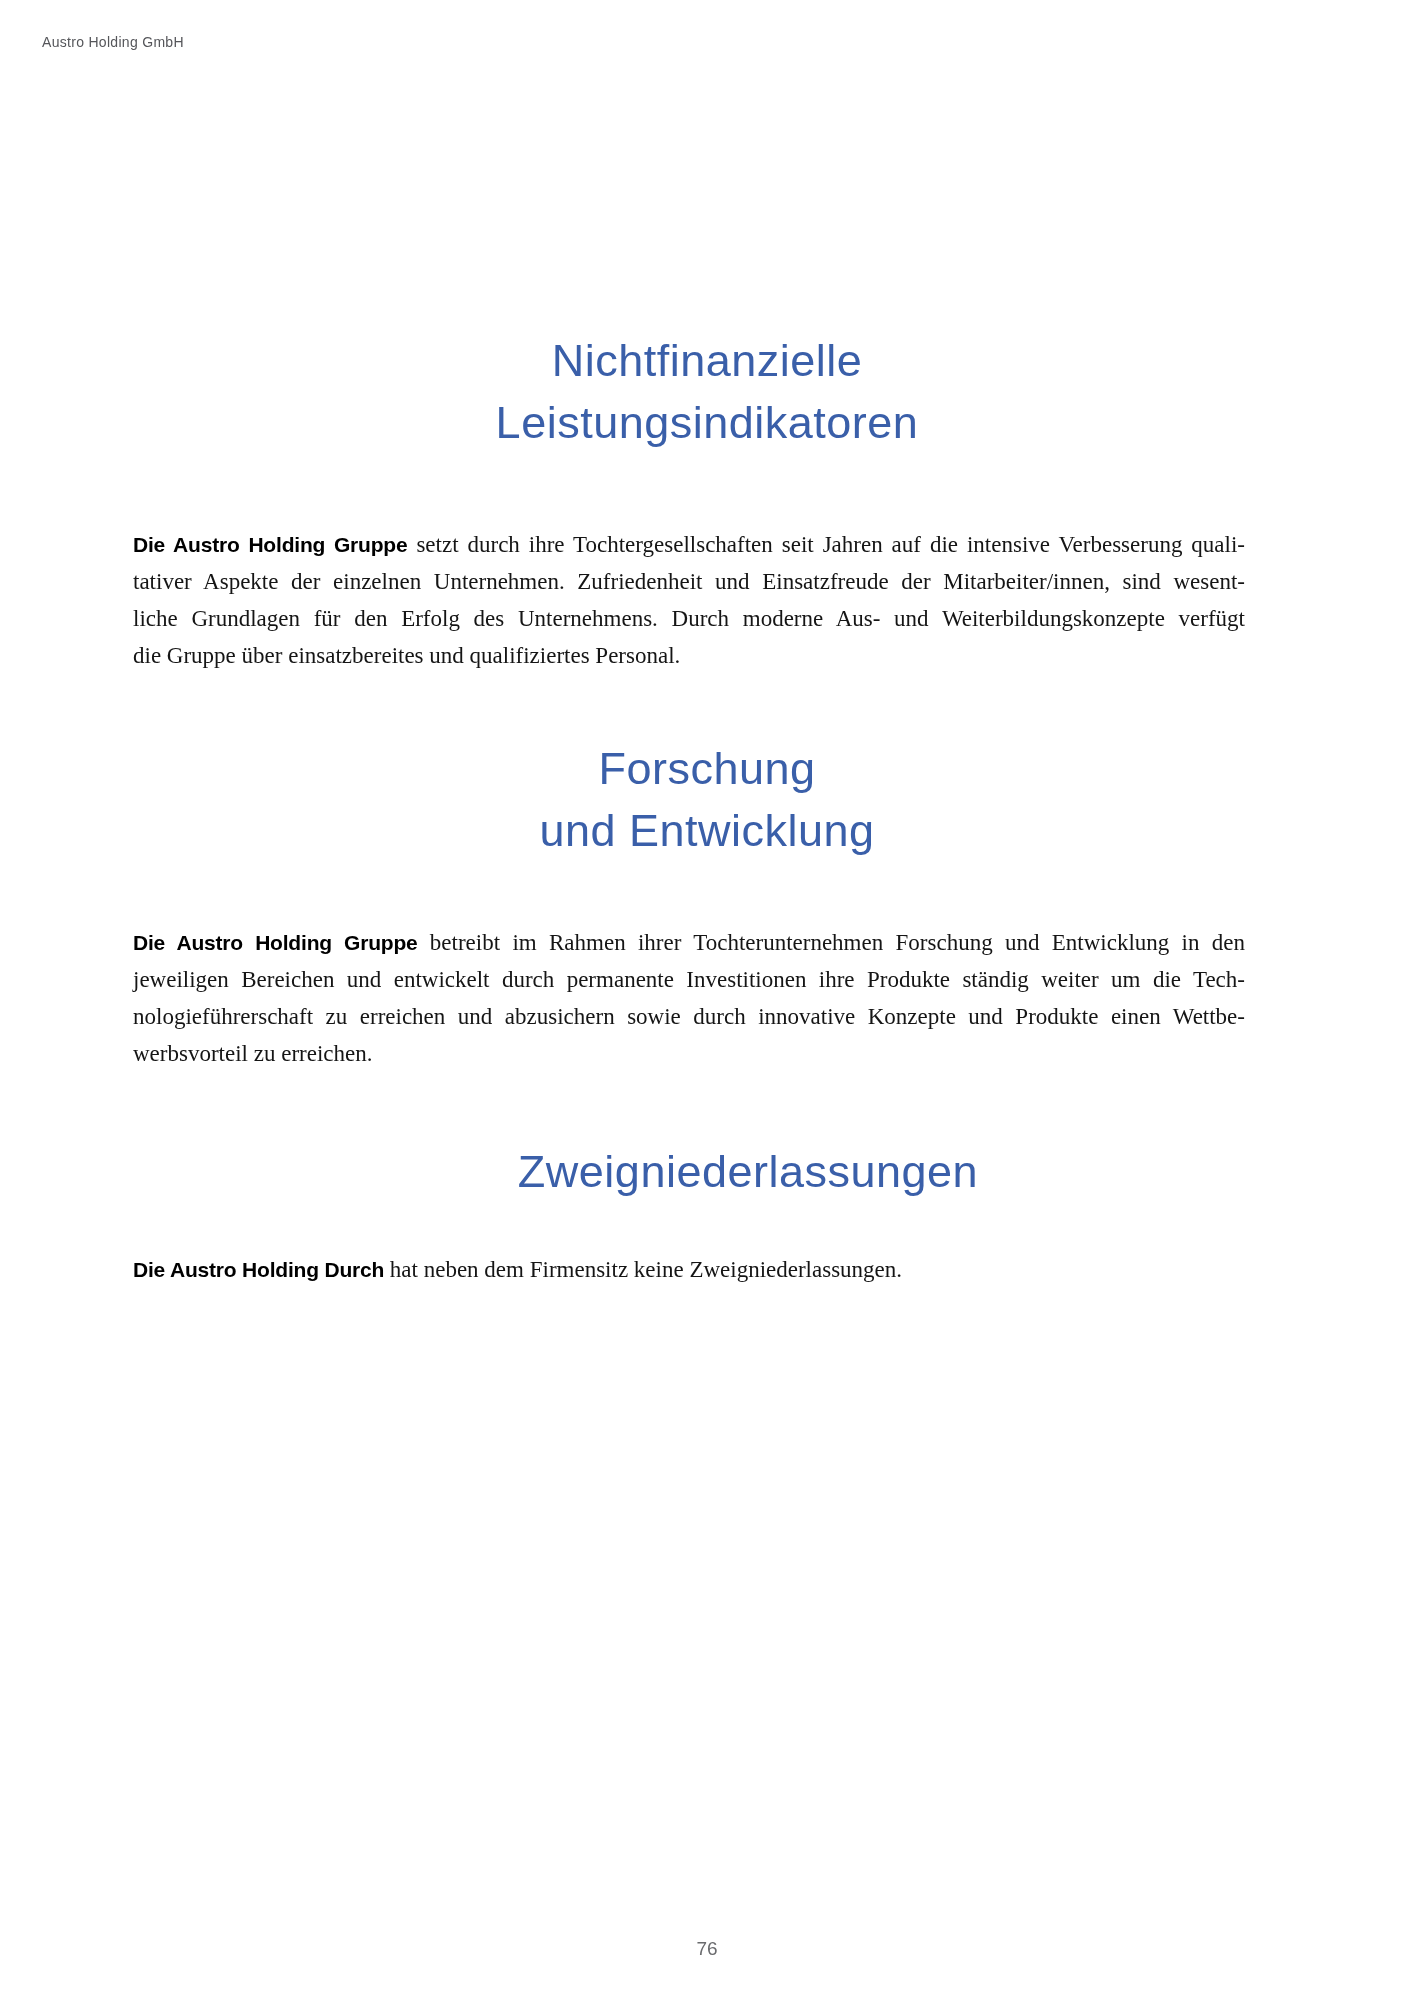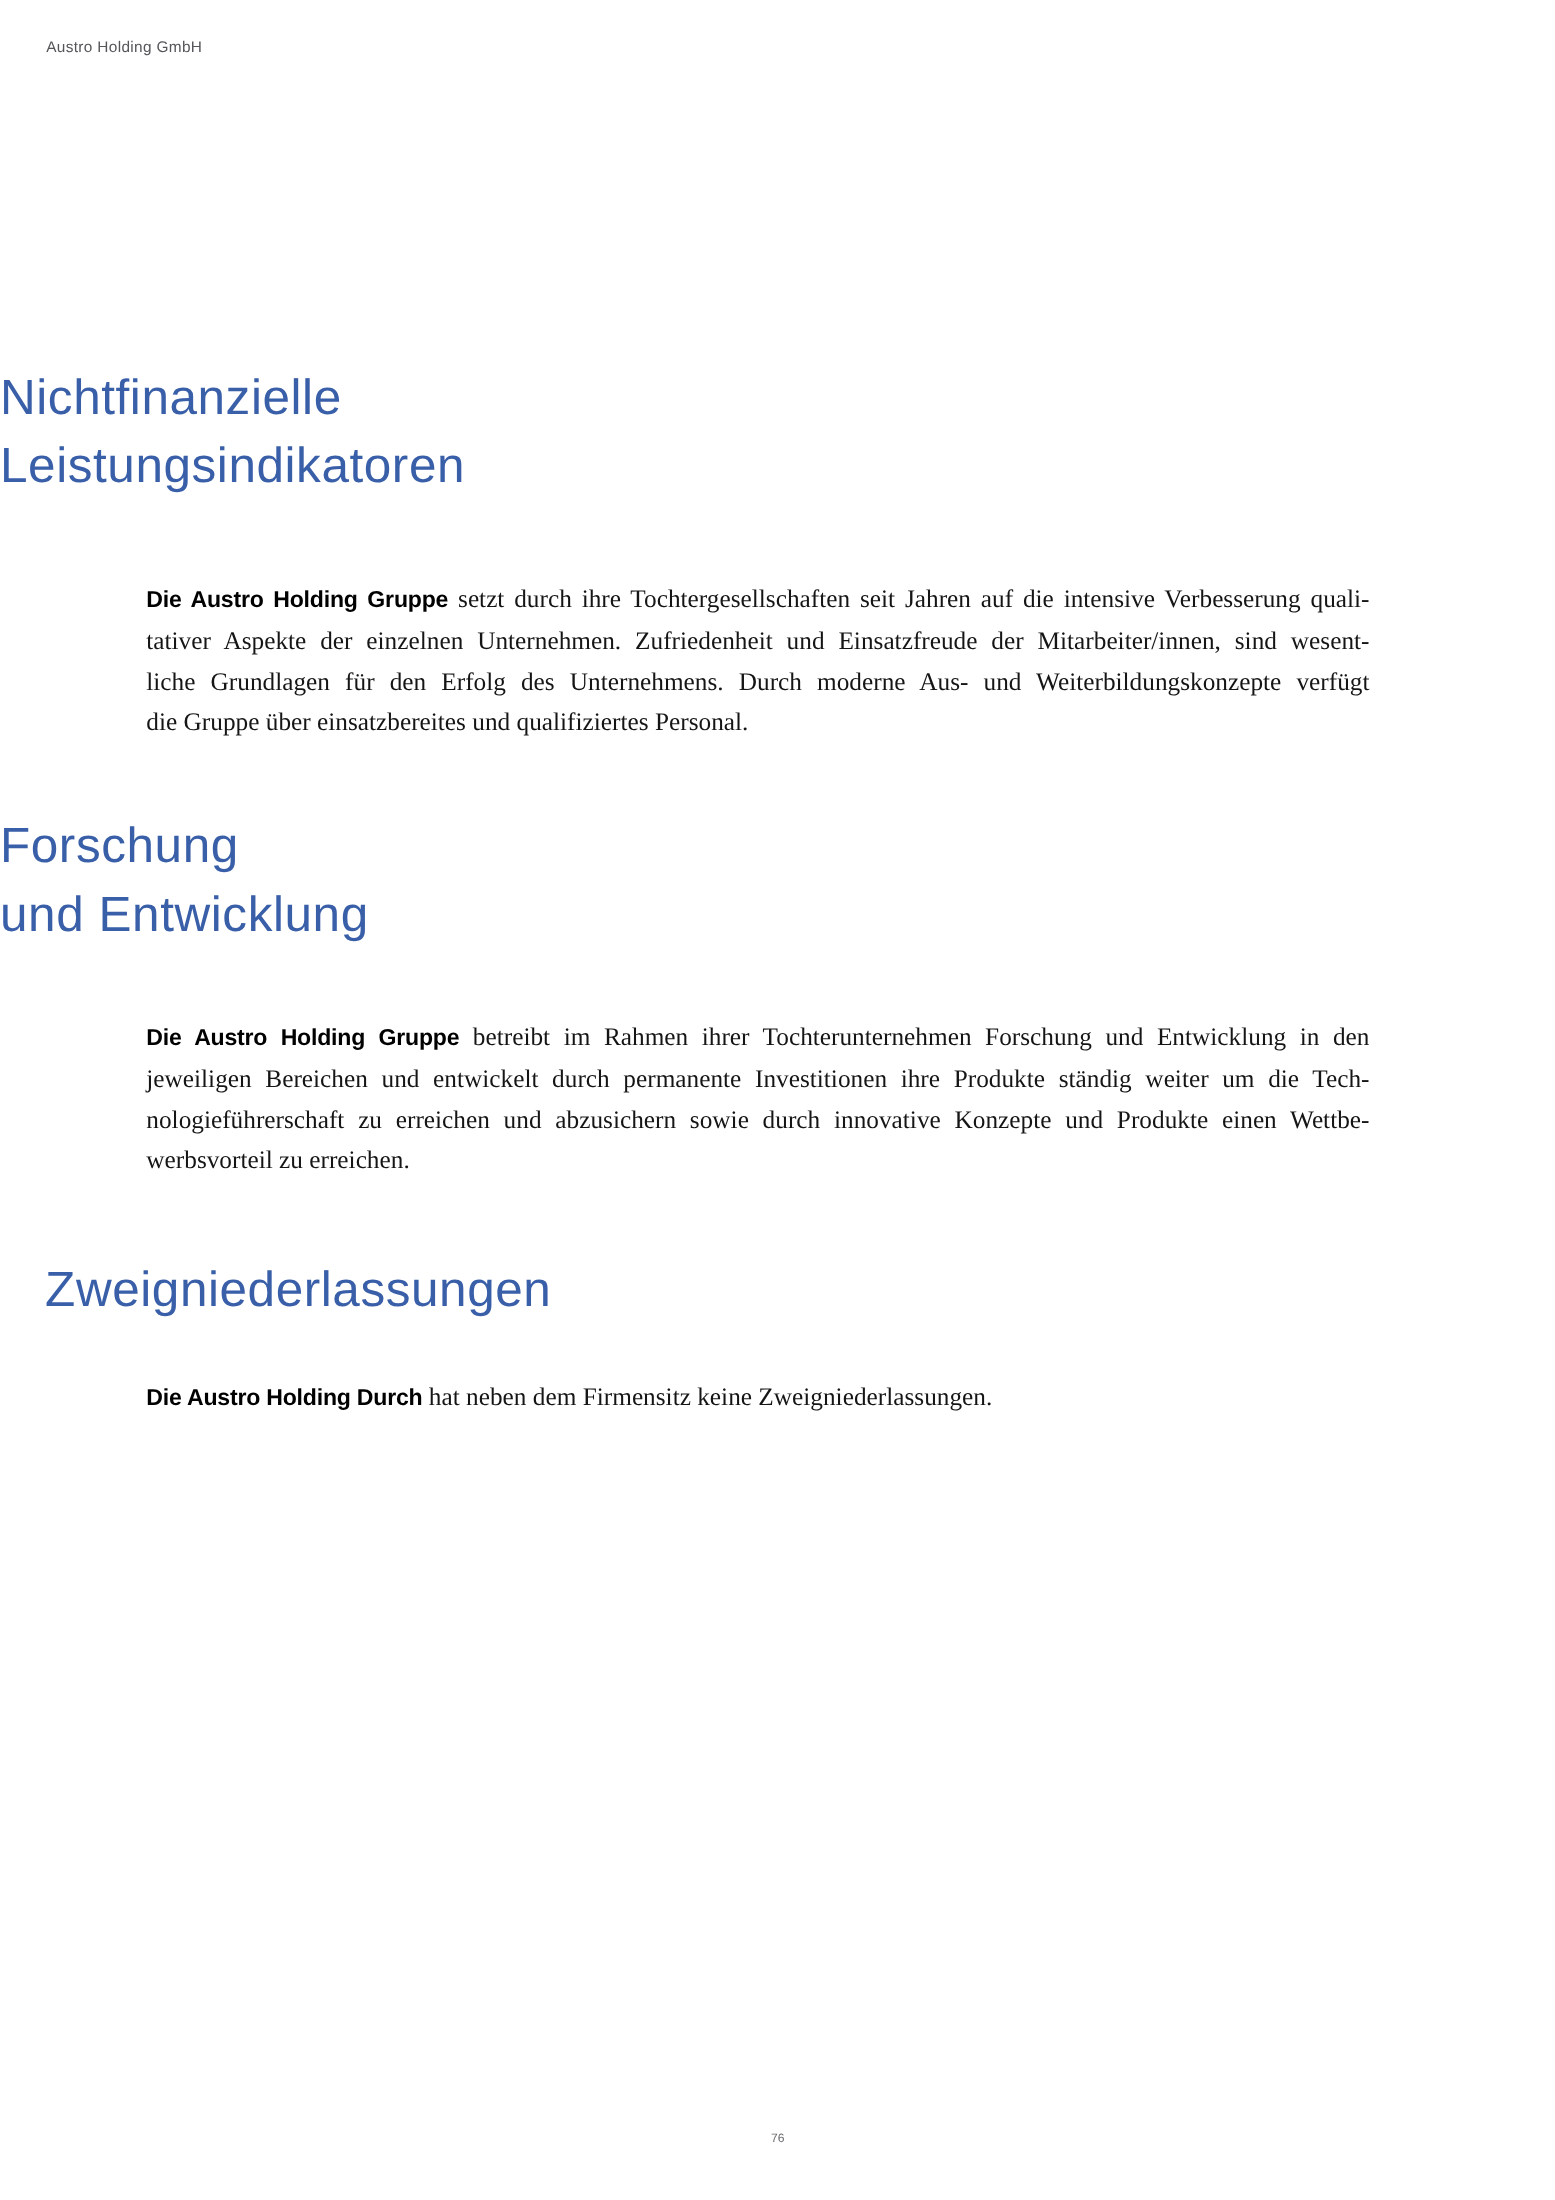--- a/index.html
+++ b/index.html
@@ -27,21 +27,21 @@
     letter-spacing: 0.3px;
     color: #55565a;
   }
 
   
   .section-heading {
     position: absolute;
     left: 0;
     width: 1414px;
     margin: 0;
-    text-align: left;
+    text-align: center;
     font-family: "Liberation Sans", sans-serif;
     font-weight: 300;
     font-size: 45px;
     line-height: 62px;
     letter-spacing: 0.5px;
     color: #3a5fa9;
   }
   .section-heading .h-line { display: block; }
   .heading-1 { top: 330px; }
   .heading-2 { top: 738px; }
@@ -76,21 +76,21 @@
   }
 
   
   .page-number {
     position: absolute;
     top: 1938px;
     left: 0;
     width: 1414px;
     text-align: center;
     font-family: "Liberation Sans", sans-serif;
-    font-size: 11px;
+    font-size: 19px;
     color: #6a6b6e;
   }
 </style>
 </head>
 <body>
 
 <div class="page">
 
   <div class="doc-header">Austro Holding GmbH</div>
 

